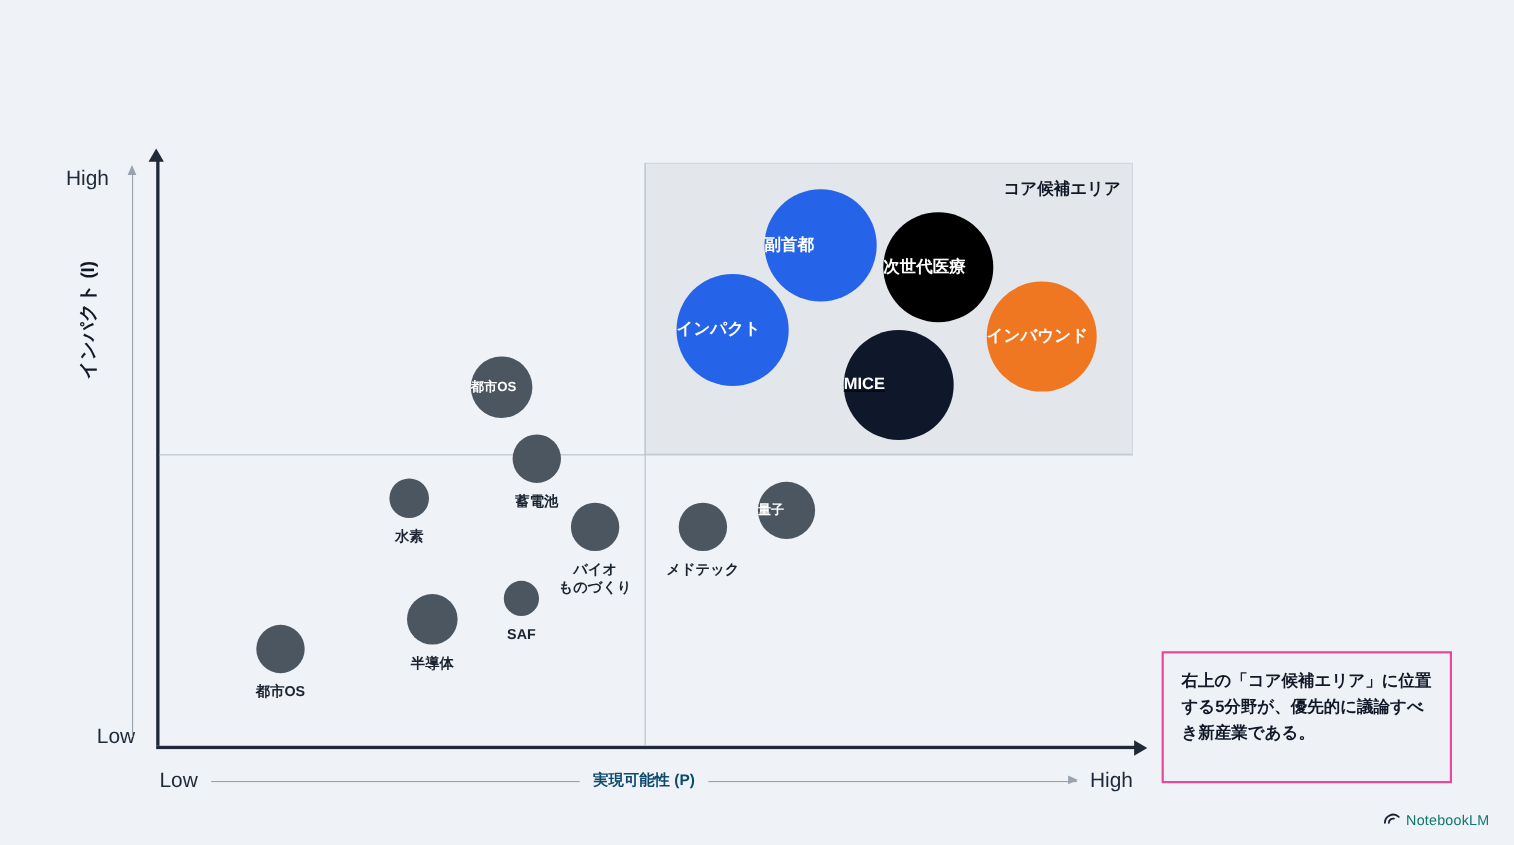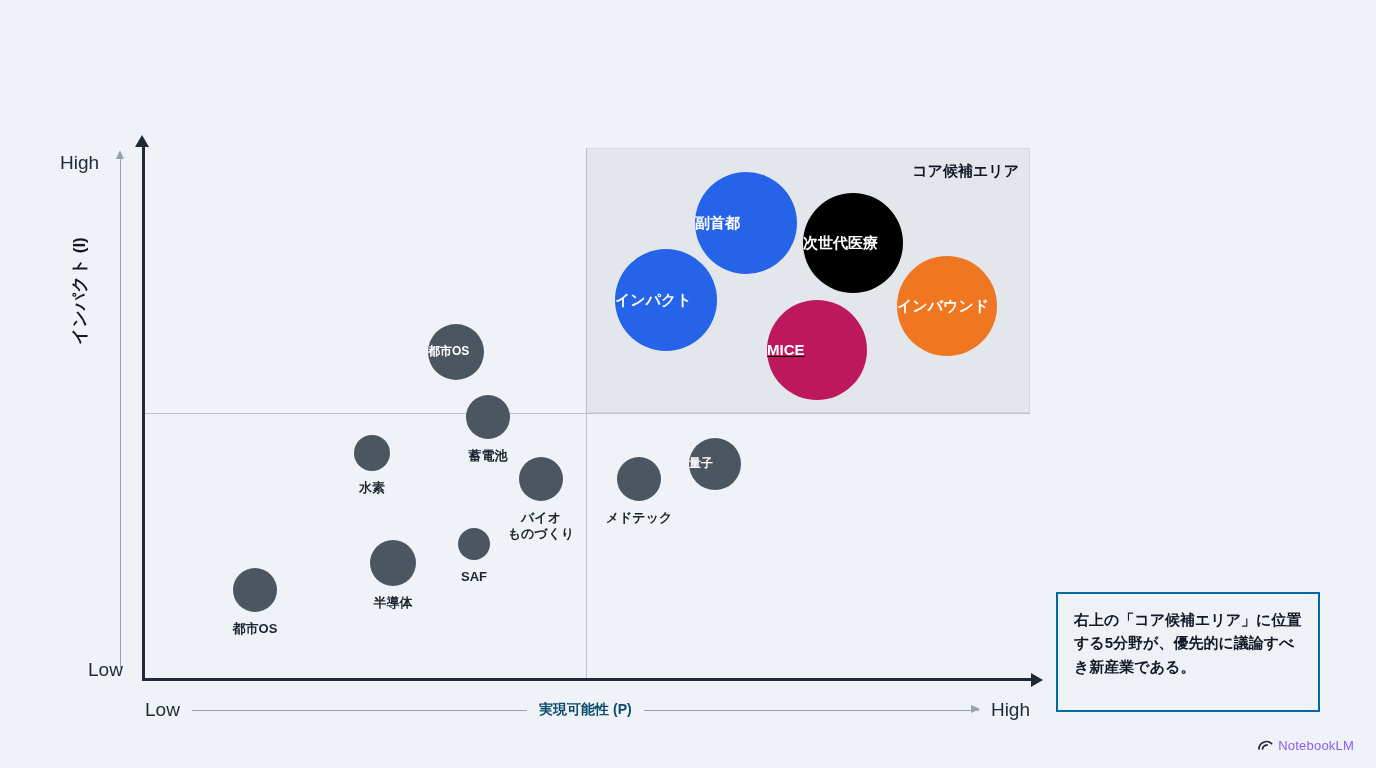--- a/index.html
+++ b/index.html
@@ -224,21 +224,21 @@
     white-space: nowrap;
   }
   
   #callout {
     position: absolute;
     left: 1056px;
     top: 592px;
     width: 264px;
     height: 120px;
     background: #eef1f5;
-    border: 2px solid #0369a1;
+    border: 2px solid #ec4899;
     box-sizing: border-box;
     padding: 14px 16px;
   }
   #callout-text {
     font-size: 15px;
     font-weight: 700;
     color: #111827;
     line-height: 1.55;
     white-space: pre-line;
   }
@@ -246,21 +246,21 @@
   #watermark {
     position: absolute;
     right: 22px;
     bottom: 14px;
     display: flex;
     align-items: center;
     gap: 5px;
   }
   #watermark .wm-text {
     font-size: 13px;
-    color: #8b5cf6;
+    color: #0f766e;
     letter-spacing: 0.2px;
   }
 </style>
 </head>
 <body>
 
 <div id="slide">
 
 
   <div id="y-high">High</div>
@@ -284,21 +284,21 @@
     <div id="bubbles">
         <div class="bubble" style="left: 550px; top: 24px; width: 102px; height: 102px; background: rgb(37, 99, 232);">
           <span class="bubble-inner-label">副首都</span>
         </div>
         <div class="bubble" style="left: 470px; top: 101px; width: 102px; height: 102px; background: rgb(37, 99, 232);">
           <span class="bubble-inner-label">インパクト</span>
         </div>
         <div class="bubble" style="left: 658px; top: 45px; width: 100px; height: 100px; background: #000000;">
           <span class="bubble-inner-label">次世代医療</span>
         </div>
-        <div class="bubble" style="left: 622px; top: 152px; width: 100px; height: 100px; background: #be185d; text-decoration: underline;">
+        <div class="bubble" style="left: 622px; top: 152px; width: 100px; height: 100px; background: #0f172a; text-decoration: underline;">
           <span class="bubble-inner-label">MICE</span>
         </div>
         <div class="bubble" style="left: 752px; top: 108px; width: 100px; height: 100px; background: rgb(239, 119, 34);">
           <span class="bubble-inner-label">インバウンド</span>
         </div>
         <div class="bubble" style="left: 283px; top: 176px; width: 56px; height: 56px; background: rgb(76, 86, 97);">
           <span class="bubble-inner-label small">都市OS</span>
         </div>
         <div class="bubble" style="left: 321px; top: 247px; width: 44px; height: 44px; background: rgb(76, 86, 97);"></div>
         <div class="bubble-outer-label" style="left: 343px; top: 300px;">蓄電池</div>

